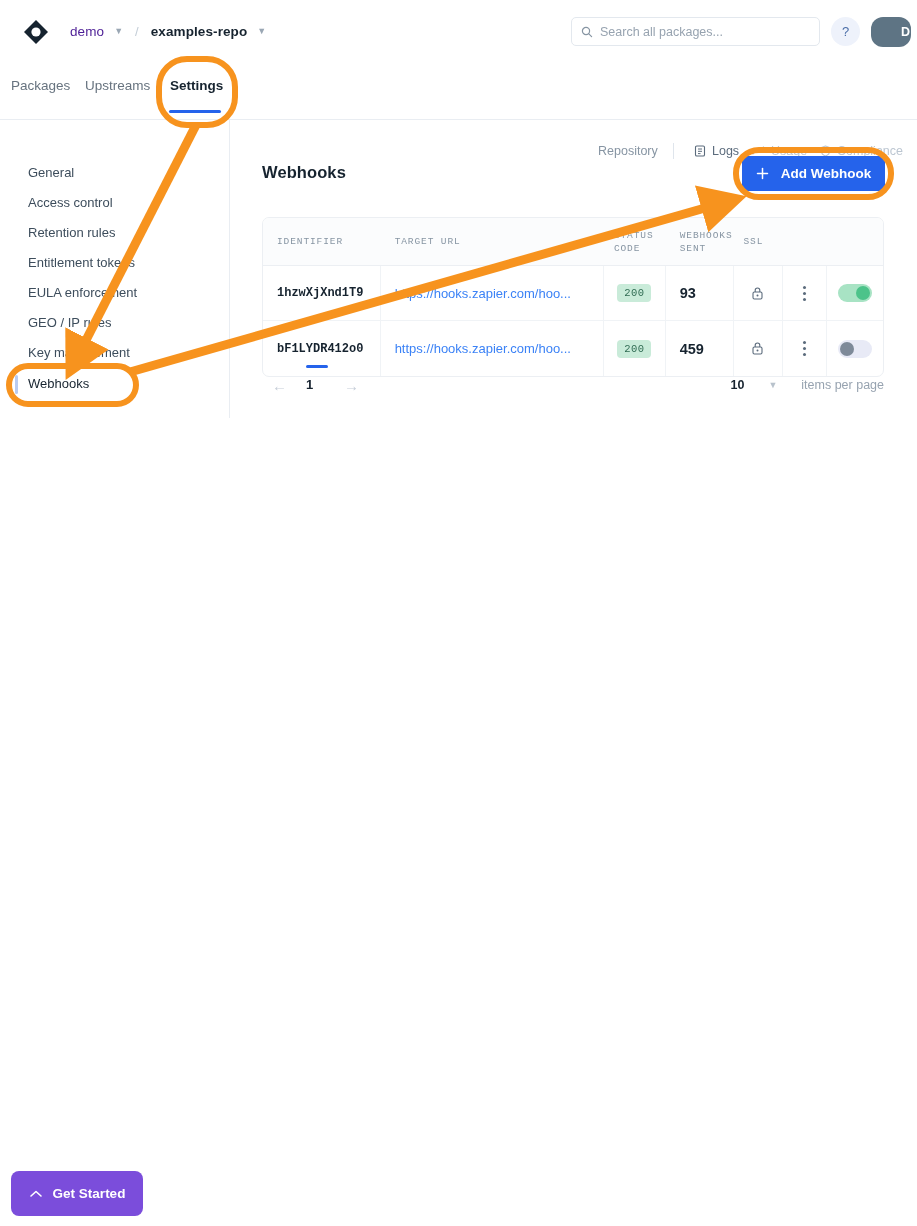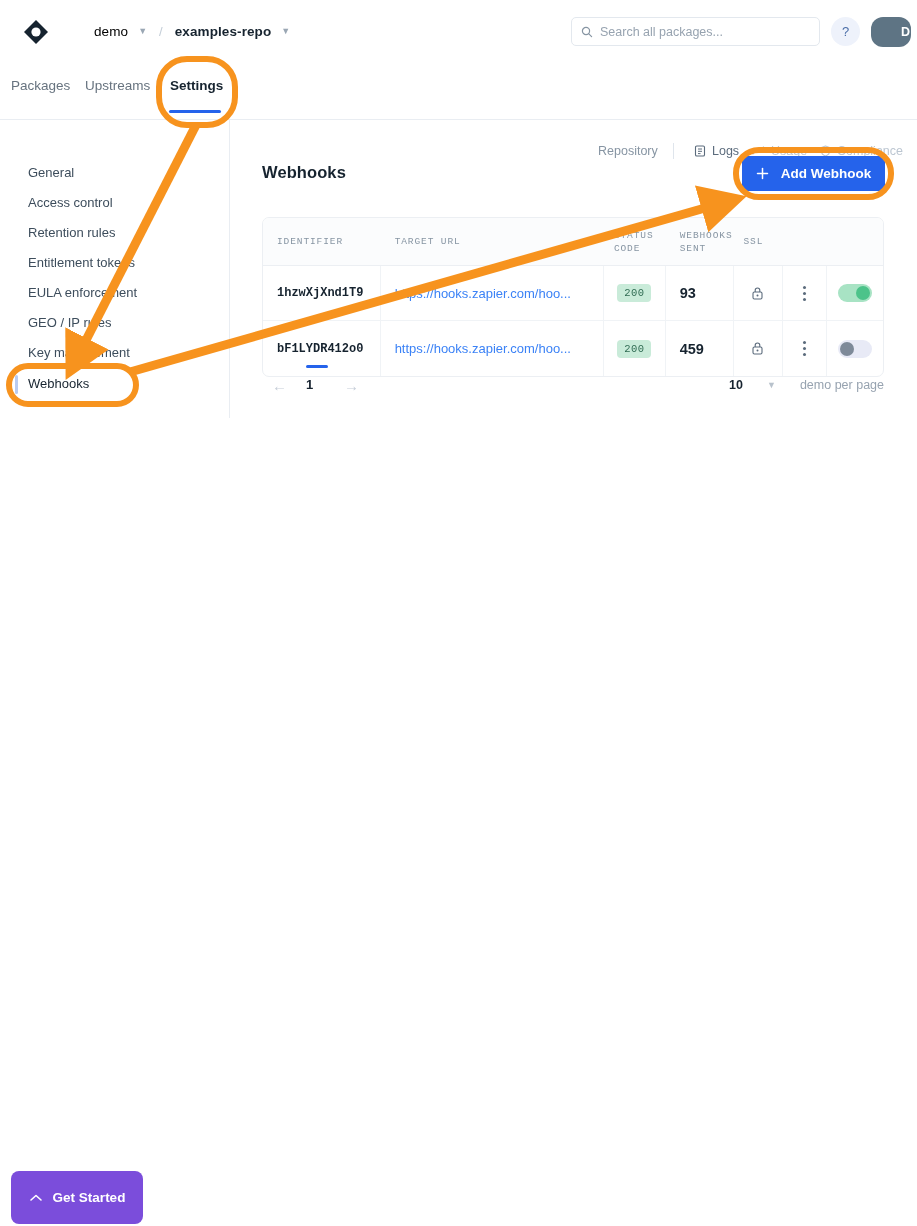--- a/index.html
+++ b/index.html
@@ -12,21 +12,21 @@
   }
   .page { position: relative; width: 917px; height: 1226px; background:#fff; }
 
   
   .topbar {
     position: absolute; left:0; top:0; width:917px; height:63px;
     background:#fff; display:flex; align-items:center;
   }
   .logo { margin-left:22px; width:28px; height:28px; display:flex; align-items:center; justify-content:center; }
   .crumbs { display:flex; align-items:center; margin-left:20px; }
-  .crumb-org { font-size:13.5px; color:#000000; letter-spacing:.1px;margin-left:24px; }
+  .crumb-org { font-size:13.5px; color:#4c1d95; letter-spacing:.1px; }
   .crumb-repo { font-size:13.5px; color:#16232f; font-weight:600; letter-spacing:.1px;}
   .caret { margin:0 0 0 10px; color:#9aa7b4; font-size:9px; line-height:1; }
   .slash { margin:0 12px; color:#c3cdd7; font-size:13px; }
 
   .search-wrap {
     position:absolute; left:571px; top:17px; width:249px; height:29px;
     border:1px solid #e3e8ee; border-radius:5px; background:#fff;
     display:flex; align-items:center; padding:0 9px;
   }
   .search-ph { font-size:12.5px; color:#97a3b0; margin-left:7px; }
@@ -122,21 +122,21 @@
   .pg-num {
     position:absolute; left:44px; top:3px; font-size:13px; color:#16232f; font-weight:700;
   }
   .pg-num-bar { position:absolute; left:300px; top:-11px; width:28px; height:3px; background:#2563eb; border-radius:2px; }
   .perpage { position:absolute; right:0; top:4px; display:flex; align-items:center; gap:24px; }
   .perpage-val { font-size:12.5px; color:#16232f; font-weight:600; }
   .perpage-label { font-size:12.5px; color:#97a3b0; }
 
   
   .getstarted {
-    position:absolute; left:11px; top:1171px; width:132px; height:53px;
+    position:absolute; left:11px; top:1171px; width:132px; height:45px;
     background:#7b4ddb; border-radius:8px; color:#fff;
     display:flex; align-items:center; justify-content:center; gap:10px;
     font-size:13.5px; font-weight:600;
   }
 
   
   .anno { position:absolute; left:0; top:0; width:917px; height:1226px; pointer-events:none; }
 </style>
 </head>
 <body>
@@ -331,21 +331,21 @@
   </div>
 
   <div class="pager">
     <div class="pg-num-bar" style="left:44px; top:-9px; width:22px;"></div>
     <span class="pg-arrow" style="left:10px;">←</span>
     <span class="pg-num">1</span>
     <span class="pg-arrow" style="left:82px;">→</span>
     <div class="perpage">
       <span class="perpage-val">10</span>
       <span style="color:#b8c2cc; font-size:9px;">▼</span>
-      <span class="perpage-label">demo per page</span>
+      <span class="perpage-label">items per page</span>
     </div>
   </div>
 
   <div class="getstarted">
     <svg width="14" height="10" viewBox="0 0 14 10">
       <polyline points="2,7 7,2.5 12,7" fill="none" stroke="#fff" stroke-width="1.6" stroke-linecap="round" stroke-linejoin="round"></polyline>
     </svg>
     <span>Get Started</span>
   </div>
 

